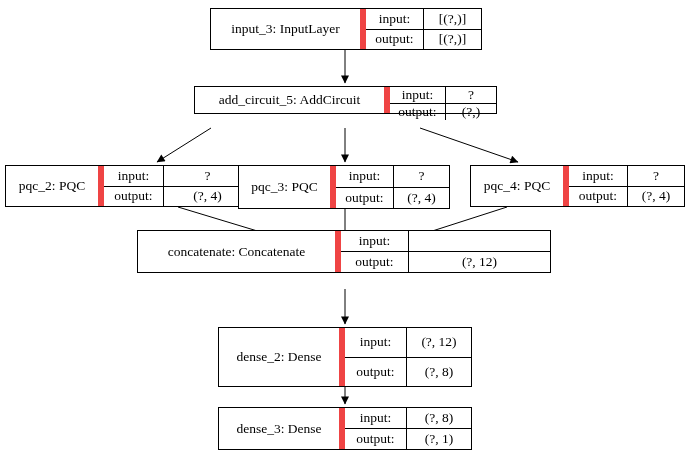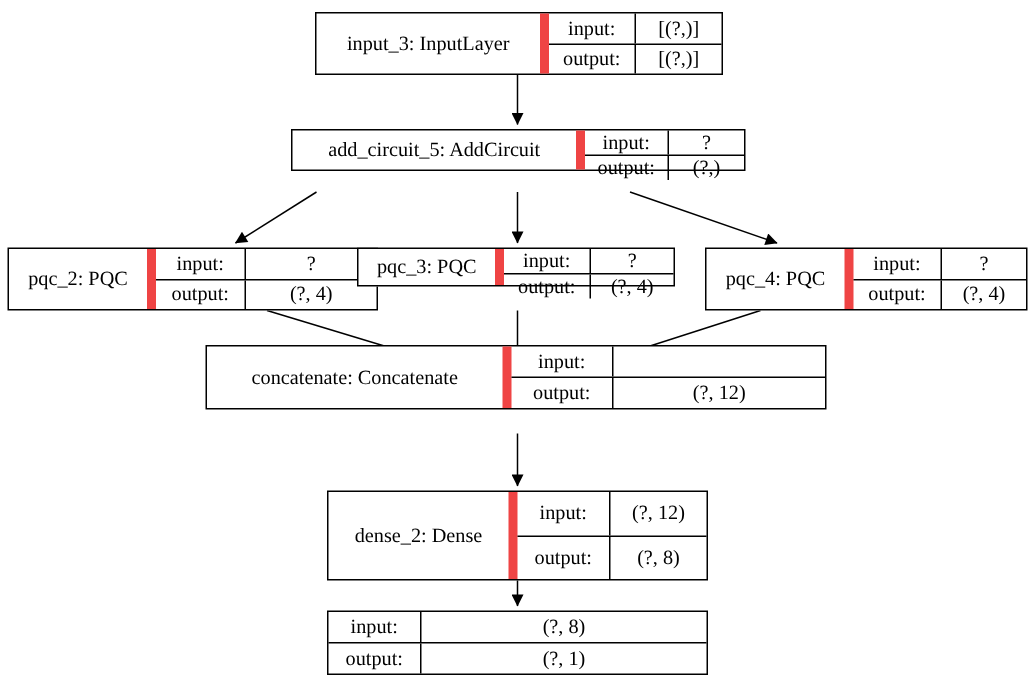--- a/index.html
+++ b/index.html
@@ -122,21 +122,21 @@
         <div class="io-key" style="width:60px;">input:</div>
         <div class="io-val">?</div>
       </div>
       <div class="io-row output-row">
         <div class="io-key" style="width:60px;">output:</div>
         <div class="io-val">(?, 4)</div>
       </div>
     </div>
   </div>
 
-  <div class="node" style="left:238px; top:165px; width:212px; height:26px;">
+  <div class="node" style="left:238px; top:165px; width:212px; height:44px;">
     <div class="name-cell" style="width:97px;">pqc_3: PQC</div>
     <div class="io">
       <div class="io-row">
         <div class="io-key" style="width:58px;">input:</div>
         <div class="io-val">?</div>
       </div>
       <div class="io-row output-row">
         <div class="io-key" style="width:58px;">output:</div>
         <div class="io-val">(?, 4)</div>
       </div>
@@ -178,20 +178,21 @@
         <div class="io-val">(?, 12)</div>
       </div>
       <div class="io-row output-row">
         <div class="io-key" style="width:62px;">output:</div>
         <div class="io-val">(?, 8)</div>
       </div>
     </div>
   </div>
 
   <div class="node" style="left:218px; top:407px; width:254px; height:43px;">
+    <div class="name-cell" style="width:126px;">dense_3: Dense</div>
     <div class="io">
       <div class="io-row">
         <div class="io-key" style="width:62px;">input:</div>
         <div class="io-val">(?, 8)</div>
       </div>
       <div class="io-row output-row">
         <div class="io-key" style="width:62px;">output:</div>
         <div class="io-val">(?, 1)</div>
       </div>
     </div>

